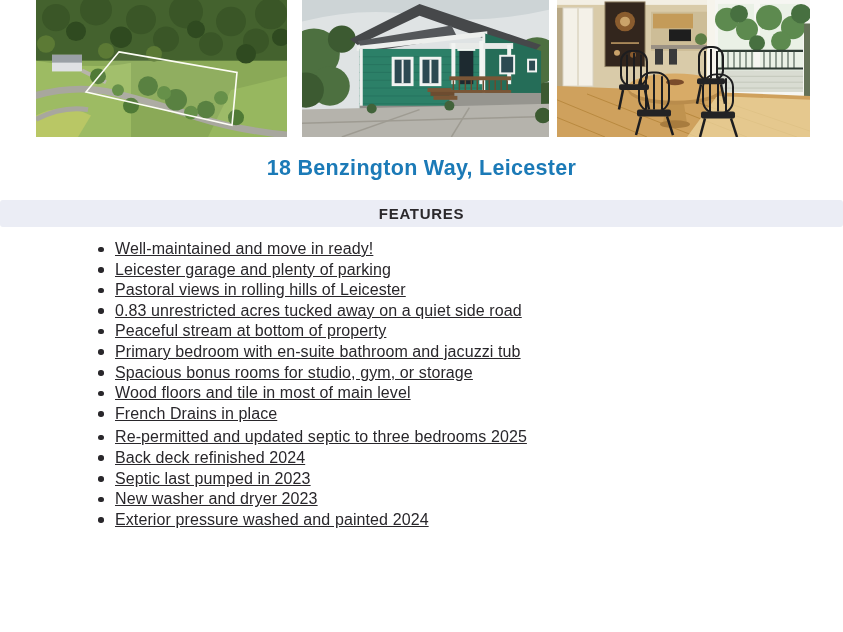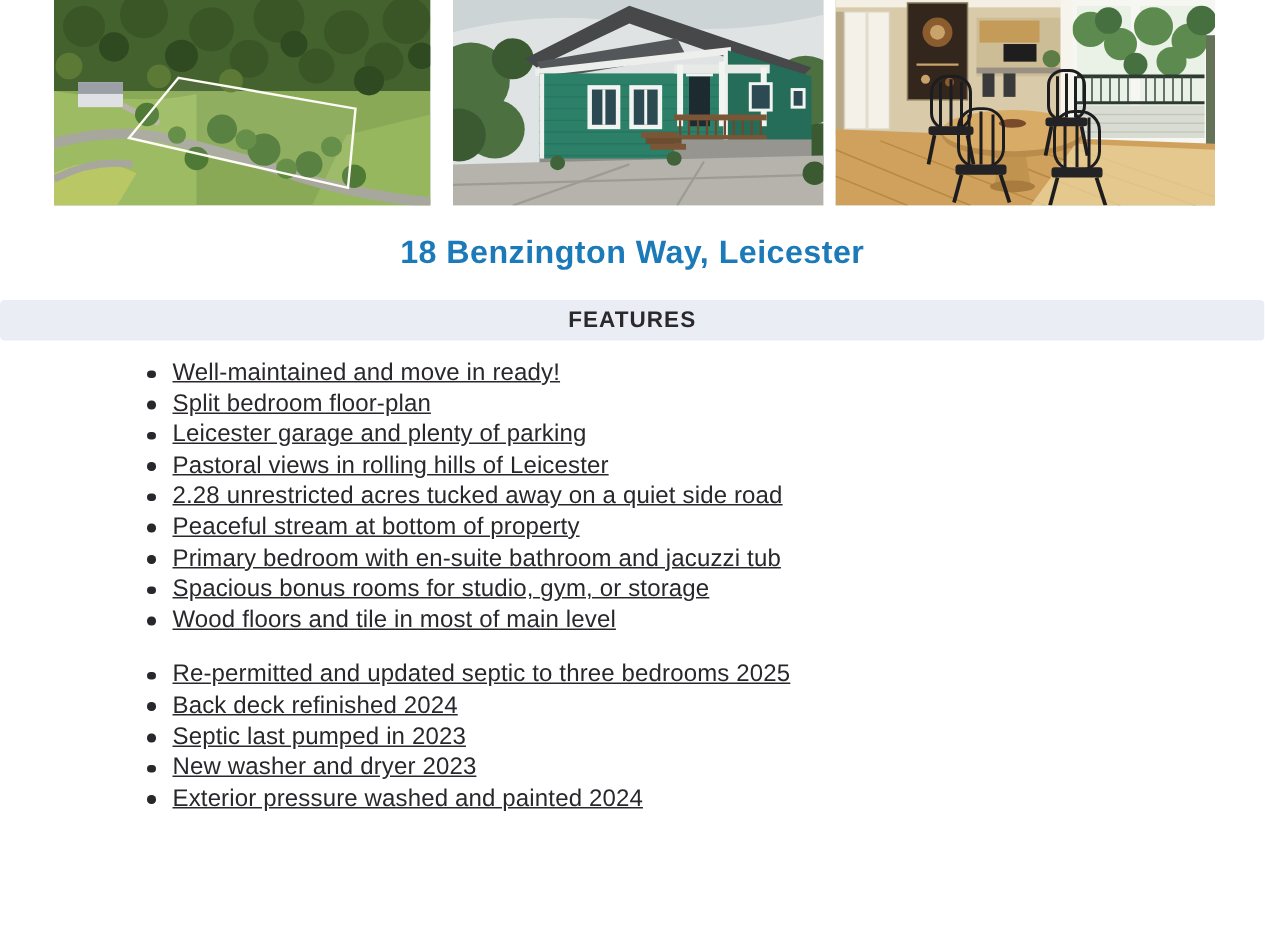--- a/index.html
+++ b/index.html
@@ -21,21 +21,21 @@
 
   
   .band{height:27px;margin-top:17px;background:#ebedf5;border-radius:3px;
         display:flex;align-items:center;justify-content:center;}
   .band span{font-size:15px;font-weight:bold;letter-spacing:0.7px;color:#2b292c;text-align:center;}
 
   
   ul.bullets{margin:0;padding:0;list-style:none;margin-left:97px;
              font-size:16px;line-height:20.6px;letter-spacing:0.1px;color:#29272b;text-decoration:underline;}
   ul.bullets{margin-top:12px;}
-  ul.bullets.improvements{margin-top:16px;}
+  ul.bullets.improvements{margin-top:3px;}
   ul.bullets li{position:relative;padding-left:18px;}
   ul.bullets li::before{content:"";position:absolute;left:1px;top:7.5px;
                         width:5.5px;height:5.5px;border-radius:50%;background:#29272b;}
 
   
   .cutoff-strip{position:absolute;left:115px;top:629px;width:318px;height:3px;opacity:.55;
     background:repeating-linear-gradient(90deg,#3a3a3a 0 3px,transparent 3px 6px,#3a3a3a 6px 8px,transparent 8px 14px);}
 </style>
 </head>
 <body>
@@ -305,28 +305,28 @@
   </div>
 
   <h1 class="title">18 Benzington Way, Leicester</h1>
 
   <section>
     <div class="band">
       <span>FEATURES</span>
     </div>
     <ul class="bullets features">
         <li>Well-maintained and move in ready!</li>
-        <li>Split bedroom floor-plan</li>
         <li>Leicester garage and plenty of parking</li>
         <li>Pastoral views in rolling hills of Leicester</li>
-        <li>2.28 unrestricted acres tucked away on a quiet side road</li>
+        <li>0.83 unrestricted acres tucked away on a quiet side road</li>
         <li>Peaceful stream at bottom of property</li>
         <li>Primary bedroom with en-suite bathroom and jacuzzi tub</li>
         <li>Spacious bonus rooms for studio, gym, or storage</li>
         <li>Wood floors and tile in most of main level</li>
+        <li>French Drains in place</li>
       </ul>
   </section>
 
   <section>
     <ul class="bullets improvements">
         <li>Re-permitted and updated septic to three bedrooms 2025</li>
         <li>Back deck refinished 2024</li>
         <li>Septic last pumped in 2023</li>
         <li>New washer and dryer 2023</li>
         <li>Exterior pressure washed and painted 2024</li>

